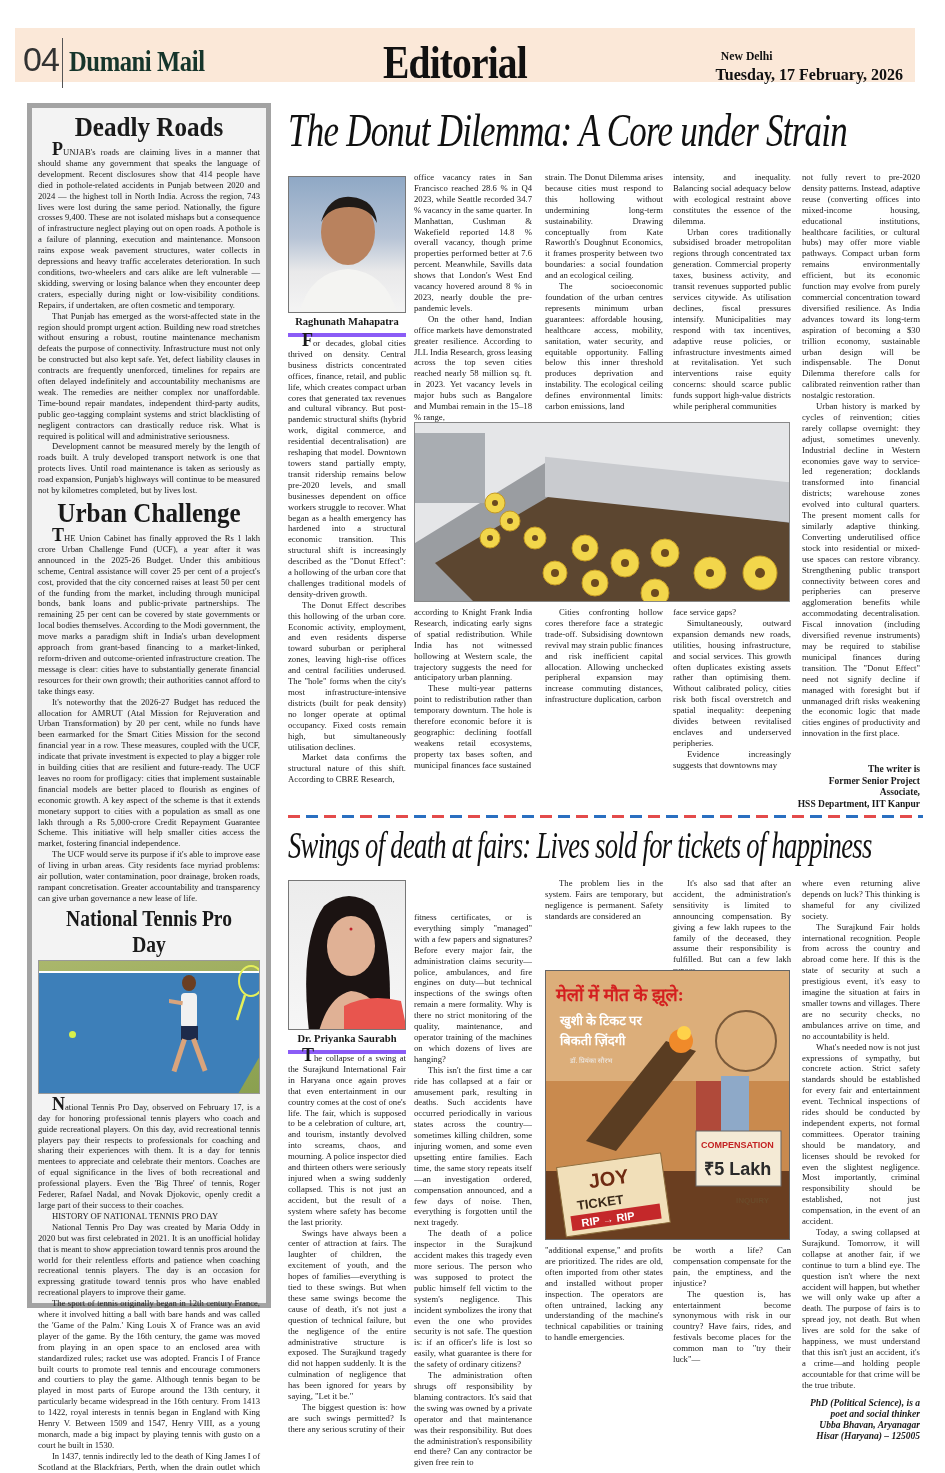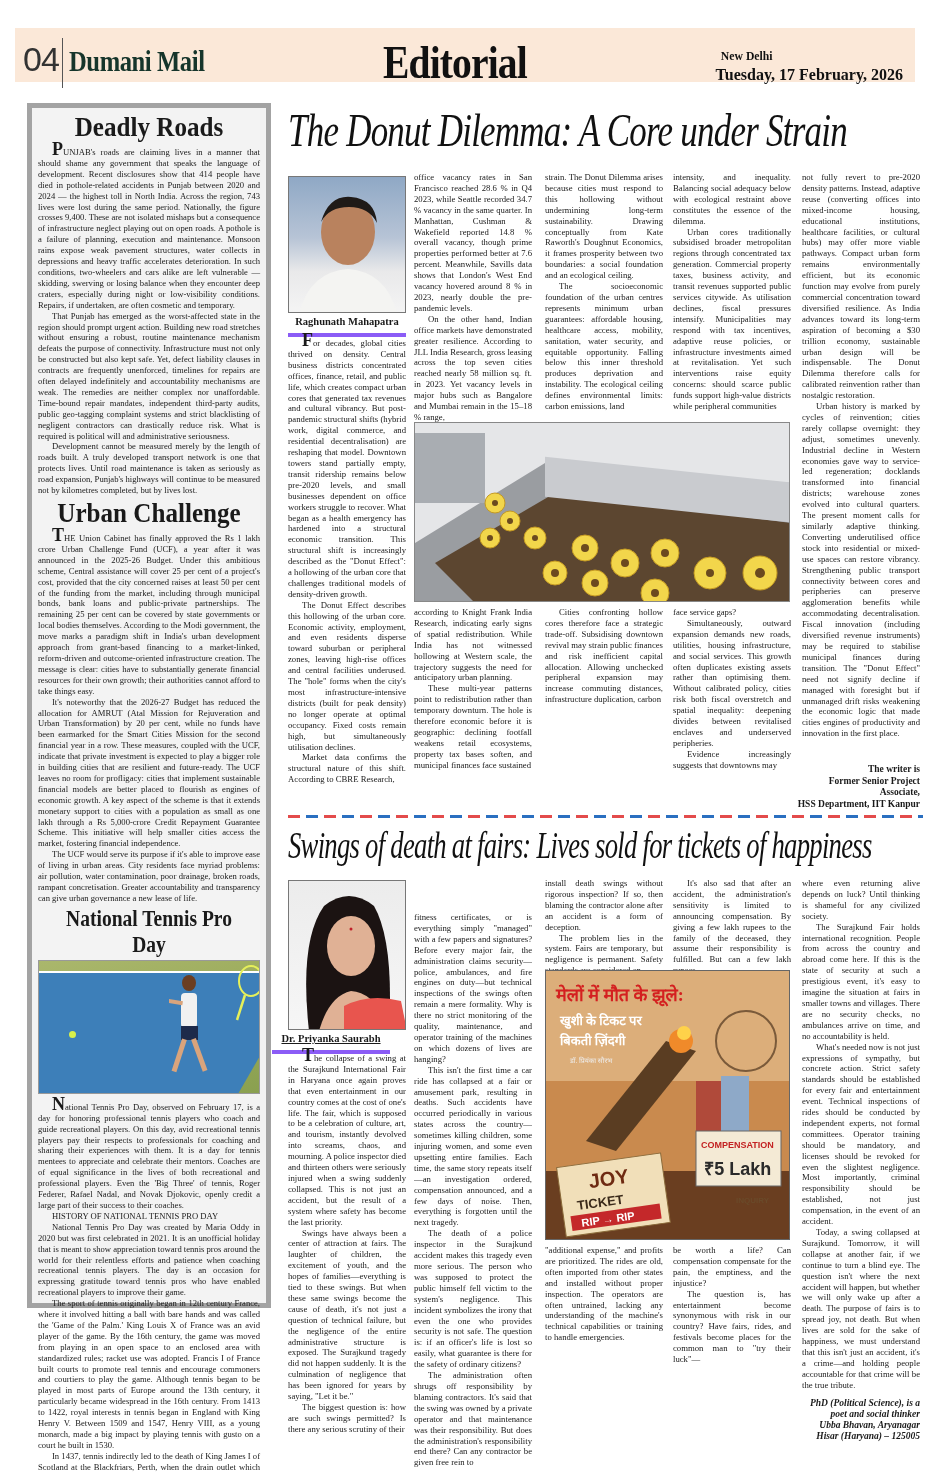--- a/index.html
+++ b/index.html
@@ -188,35 +188,34 @@
 
 <div class="photo" style="left:288px; top:880px; width:118px; height:150px; background: linear-gradient(180deg,#ececec 0%, #f6f6f6 100%);">
   <svg viewBox="0 0 118 150" width="118" height="150">
     <path d="M20 150 Q10 60 35 25 Q60 5 85 25 Q105 60 100 150Z" fill="#1b1312"></path>
     <ellipse cx="62" cy="65" rx="24" ry="30" fill="#e0b195"></ellipse>
     <path d="M30 150 Q40 115 62 110 Q88 112 100 150Z" fill="#e0b195"></path>
     <path d="M55 125 Q80 112 112 120 L118 150 L55 150Z" fill="#e8554e"></path>
     <circle cx="62" cy="48" r="1.5" fill="#c0202a"></circle>
   </svg>
 </div>
-<div class="author-name" style="left:272px; top:1033px; width:118px;text-decoration:underline;">Dr. Priyanka Saurabh</div>
+<div class="author-name" style="left:288px; top:1033px; width:118px;">Dr. Priyanka Saurabh</div>
 
 <div class="col" style="left:288px; top:1050px; width:118px;">
   <p><span class="dropcap">T</span><span>he collapse of a swing at the Surajkund International Fair in Haryana once again proves that even entertainment in our country comes at the cost of one's life. The fair, which is supposed to be a celebration of culture, art, and tourism, instantly devolved into screams, chaos, and mourning. A police inspector died and thirteen others were seriously injured when a swing suddenly collapsed. This is not just an accident, but the result of a system where safety has become the last priority.</span></p>
   <p>Swings have always been a center of attraction at fairs. The laughter of children, the excitement of youth, and the hopes of families—everything is tied to these swings. But when these same swings become the cause of death, it's not just a question of technical failure, but the negligence of the entire administrative structure is exposed. The Surajkund tragedy did not happen suddenly. It is the culmination of negligence that has been ignored for years by saying, "Let it be."</p>
   <p>The biggest question is: how are such swings permitted? Is there any serious scrutiny of their</p>
 </div>
 <div class="col" style="left:414px; top:912px; width:118px;">
   <p class="noindent">fitness certificates, or is everything simply "managed" with a few papers and signatures? Before every major fair, the administration claims security—police, ambulances, and fire engines on duty—but technical inspections of the swings often remain a mere formality. Why is there no strict monitoring of the quality, maintenance, and operator training of the machines on which dozens of lives are hanging?</p>
   <p>This isn't the first time a car ride has collapsed at a fair or amusement park, resulting in deaths. Such accidents have occurred periodically in various states across the country—sometimes killing children, some injuring women, and some even upsetting entire families. Each time, the same story repeats itself—an investigation ordered, compensation announced, and a few days of noise. Then, everything is forgotten until the next tragedy.</p>
   <p>The death of a police inspector in the Surajkund accident makes this tragedy even more serious. The person who was supposed to protect the public himself fell victim to the system's negligence. This incident symbolizes the irony that even the one who provides security is not safe. The question is: if an officer's life is lost so easily, what guarantee is there for the safety of ordinary citizens?</p>
   <p>The administration often shrugs off responsibility by blaming contractors. It's said that the swing was owned by a private operator and that maintenance was their responsibility. But does the administration's responsibility end there? Can any contractor be given free rein to</p>
 </div>
 <div class="col" style="left:545px; top:878px; width:118px;">
-  <p class="noindent">install death swings without rigorous inspection? If so, then blaming the contractor alone after an accident is a form of deception.</p>
   <p>The problem lies in the system. Fairs are temporary, but negligence is permanent. Safety standards are considered an</p>
 </div>
 <div class="col" style="left:673px; top:878px; width:118px;">
   <p>It's also sad that after an accident, the administration's sensitivity is limited to announcing compensation. By giving a few lakh rupees to the family of the deceased, they assume their responsibility is fulfilled. But can a few lakh rupees</p>
 </div>
 
 <div class="poster">
   <svg viewBox="0 0 245 270" width="245" height="270">
     <rect width="245" height="270" fill="#c98a4e"></rect>
     <rect y="0" width="245" height="110" fill="#dcae7a"></rect>
@@ -246,21 +245,21 @@
 </div>
 
 <div class="col" style="left:545px; top:1245px; width:118px;">
   <p class="noindent">"additional expense," and profits are prioritized. The rides are old, often imported from other states and installed without proper inspection. The operators are often untrained, lacking any understanding of the machine's technical capabilities or training to handle emergencies.</p>
 </div>
 <div class="col" style="left:673px; top:1245px; width:118px;">
   <p class="noindent">be worth a life? Can compensation compensate for the pain, the emptiness, and the injustice?</p>
   <p>The question is, has entertainment become synonymous with risk in our country? Have fairs, rides, and festivals become places for the common man to "try their luck"—</p>
 </div>
 <div class="col" style="left:802px; top:878px; width:118px;">
-  <p class="noindent">where even returning alive depends on luck? Until thinking is shameful for any civilized society.</p>
+  <p class="noindent">where even returning alive depends on luck? This thinking is shameful for any civilized society.</p>
   <p>The Surajkund Fair holds international recognition. People from across the country and abroad come here. If this is the state of security at such a prestigious event, it's easy to imagine the situation at fairs in smaller towns and villages. There are no security checks, no ambulances arrive on time, and no accountability is held.</p>
   <p>What's needed now is not just expressions of sympathy, but concrete action. Strict safety standards should be established for every fair and entertainment event. Technical inspections of rides should be conducted by independent experts, not formal committees. Operator training should be mandatory, and licenses should be revoked for even the slightest negligence. Most importantly, criminal responsibility should be established, not just compensation, in the event of an accident.</p>
   <p>Today, a swing collapsed at Surajkund. Tomorrow, it will collapse at another fair, if we continue to turn a blind eye. The question isn't where the next accident will happen, but whether we will only wake up after a death. The purpose of fairs is to spread joy, not death. But when lives are sold for the sake of happiness, we must understand that this isn't just an accident, it's a crime—and holding people accountable for that crime will be the true tribute.</p>
 </div>
 <div class="signoff-i" style="left:740px; top:1398px; width:180px;">
   <div>PhD (Political Science), is a</div>
   <div>poet and social thinker</div>
   <div>Ubba Bhavan, Aryanagar</div>
   <div>Hisar (Haryana) – 125005</div>
 </div>

